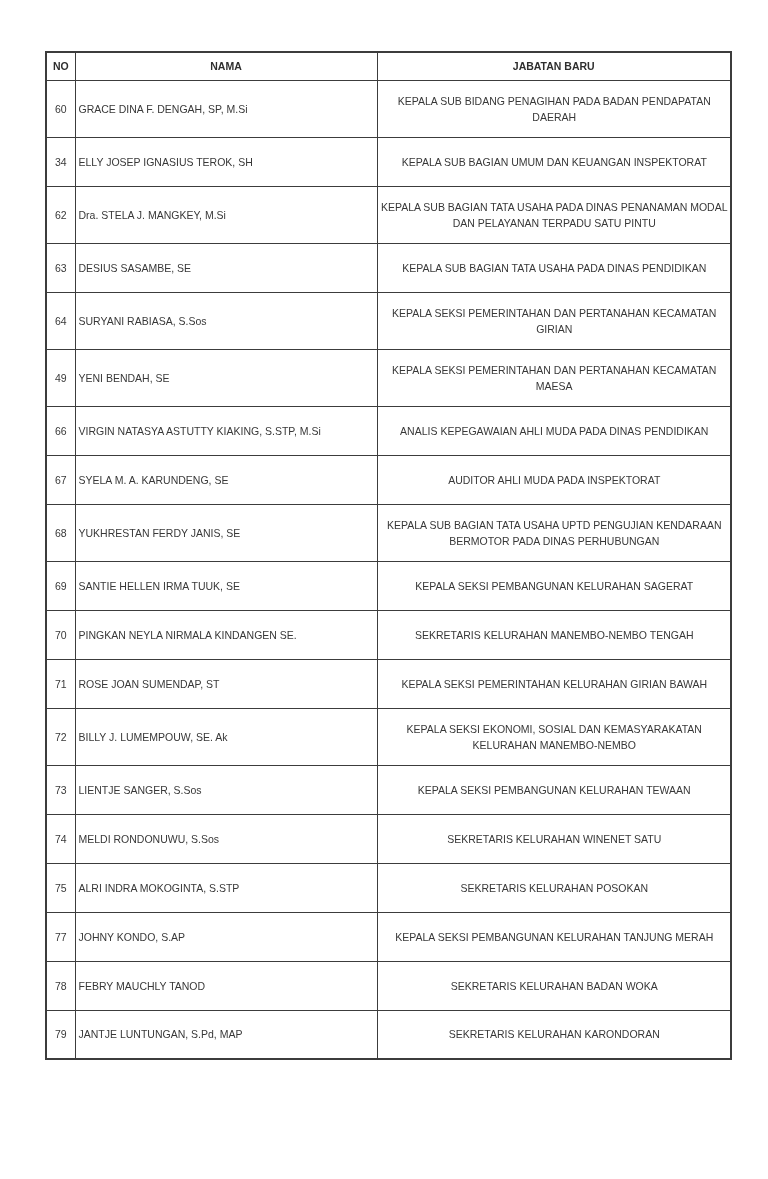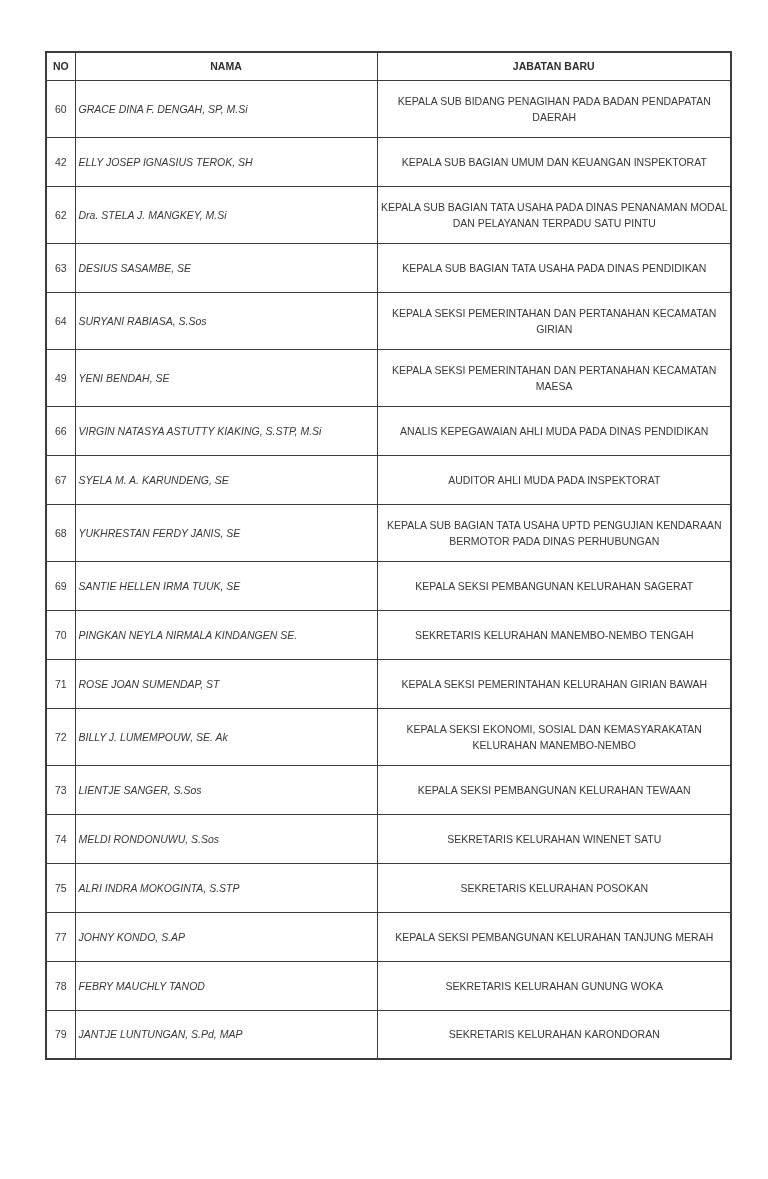--- a/index.html
+++ b/index.html
@@ -43,21 +43,20 @@
     color: #2e2e2e;
     padding: 0 2px;
   }
   td.c-no {
     text-align: center;
     padding: 0 1px;
   }
   td.c-nama {
     text-align: left;
     padding: 0 4px 0 3px;
-    font-style: italic;
   }
   td.c-jab {
     text-align: center;
     padding: 12px 2px 12px 3px;
   }
 </style>
 </head>
 <body>
 
 <div class="page">
@@ -74,21 +73,21 @@
         <th>JABATAN BARU</th>
       </tr>
     </thead>
     <tbody>
         <tr>
     <td class="c-no">60</td>
     <td class="c-nama">GRACE DINA F. DENGAH, SP, M.Si</td>
     <td class="c-jab">KEPALA SUB BIDANG PENAGIHAN PADA BADAN PENDAPATAN DAERAH</td>
   </tr>
         <tr>
-    <td class="c-no">42</td>
+    <td class="c-no">34</td>
     <td class="c-nama">ELLY JOSEP IGNASIUS TEROK, SH</td>
     <td class="c-jab">KEPALA SUB BAGIAN UMUM DAN KEUANGAN INSPEKTORAT</td>
   </tr>
         <tr>
     <td class="c-no">62</td>
     <td class="c-nama">Dra. STELA J. MANGKEY, M.Si</td>
     <td class="c-jab">KEPALA SUB BAGIAN TATA USAHA PADA DINAS PENANAMAN MODAL DAN PELAYANAN TERPADU SATU PINTU</td>
   </tr>
         <tr>
     <td class="c-no">63</td>
@@ -156,21 +155,21 @@
     <td class="c-jab">SEKRETARIS KELURAHAN POSOKAN</td>
   </tr>
         <tr>
     <td class="c-no">77</td>
     <td class="c-nama">JOHNY KONDO, S.AP</td>
     <td class="c-jab">KEPALA SEKSI PEMBANGUNAN KELURAHAN TANJUNG MERAH</td>
   </tr>
         <tr>
     <td class="c-no">78</td>
     <td class="c-nama">FEBRY MAUCHLY TANOD</td>
-    <td class="c-jab">SEKRETARIS KELURAHAN GUNUNG WOKA</td>
+    <td class="c-jab">SEKRETARIS KELURAHAN BADAN WOKA</td>
   </tr>
         <tr>
     <td class="c-no">79</td>
     <td class="c-nama">JANTJE LUNTUNGAN, S.Pd, MAP</td>
     <td class="c-jab">SEKRETARIS KELURAHAN KARONDORAN</td>
   </tr>
       </tbody>
   </table>
 </div>
 

